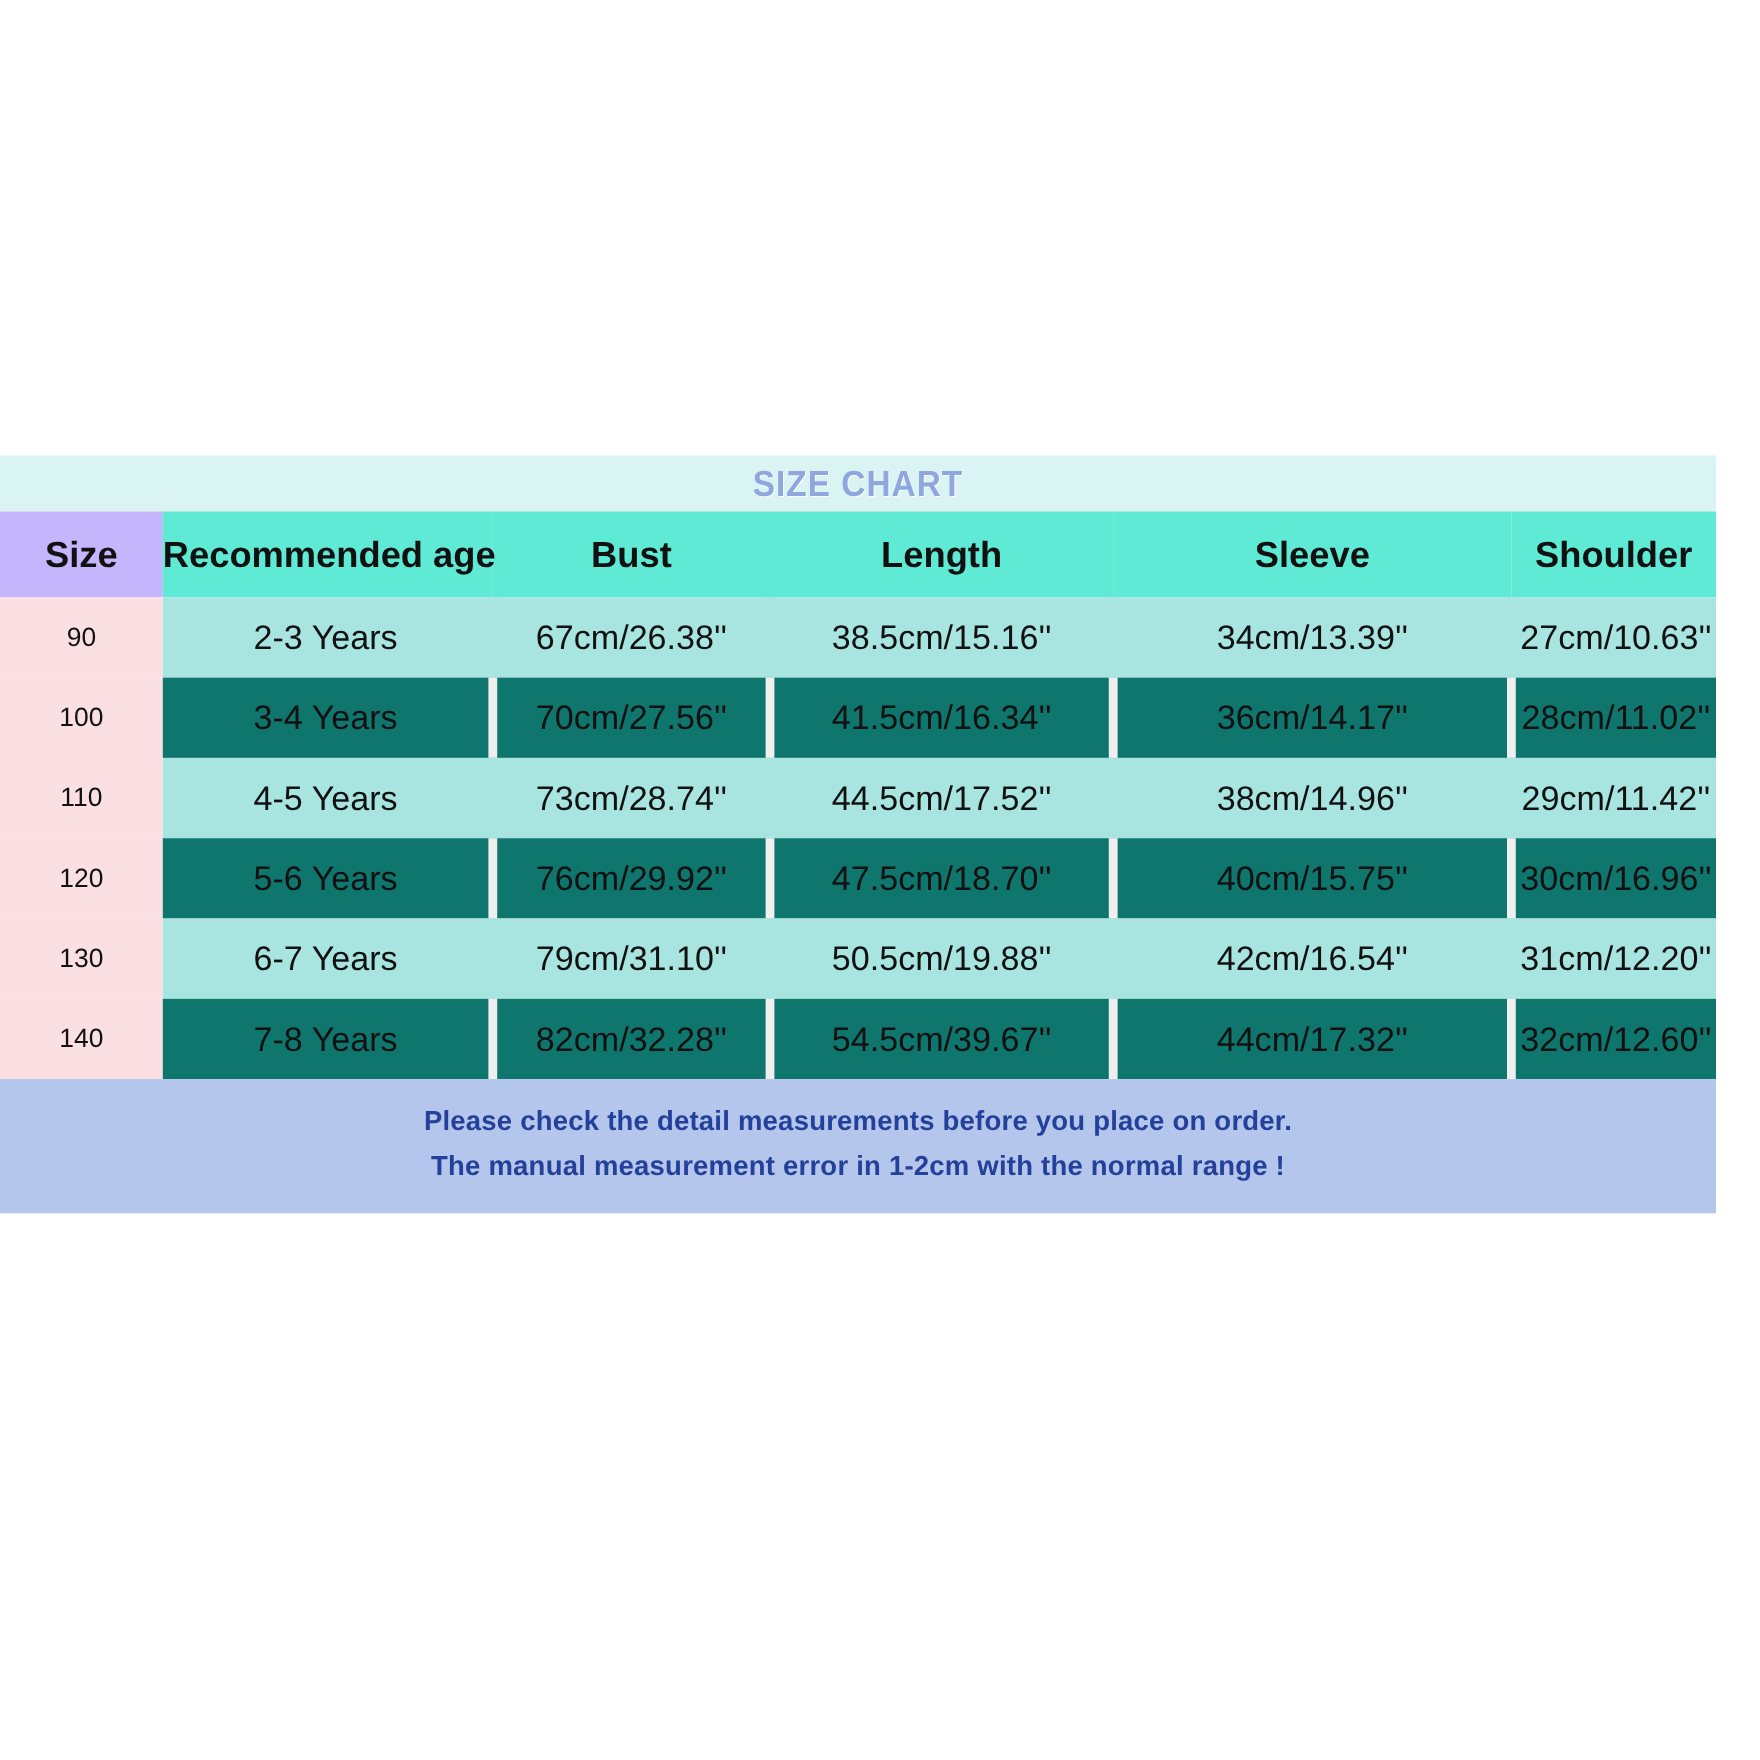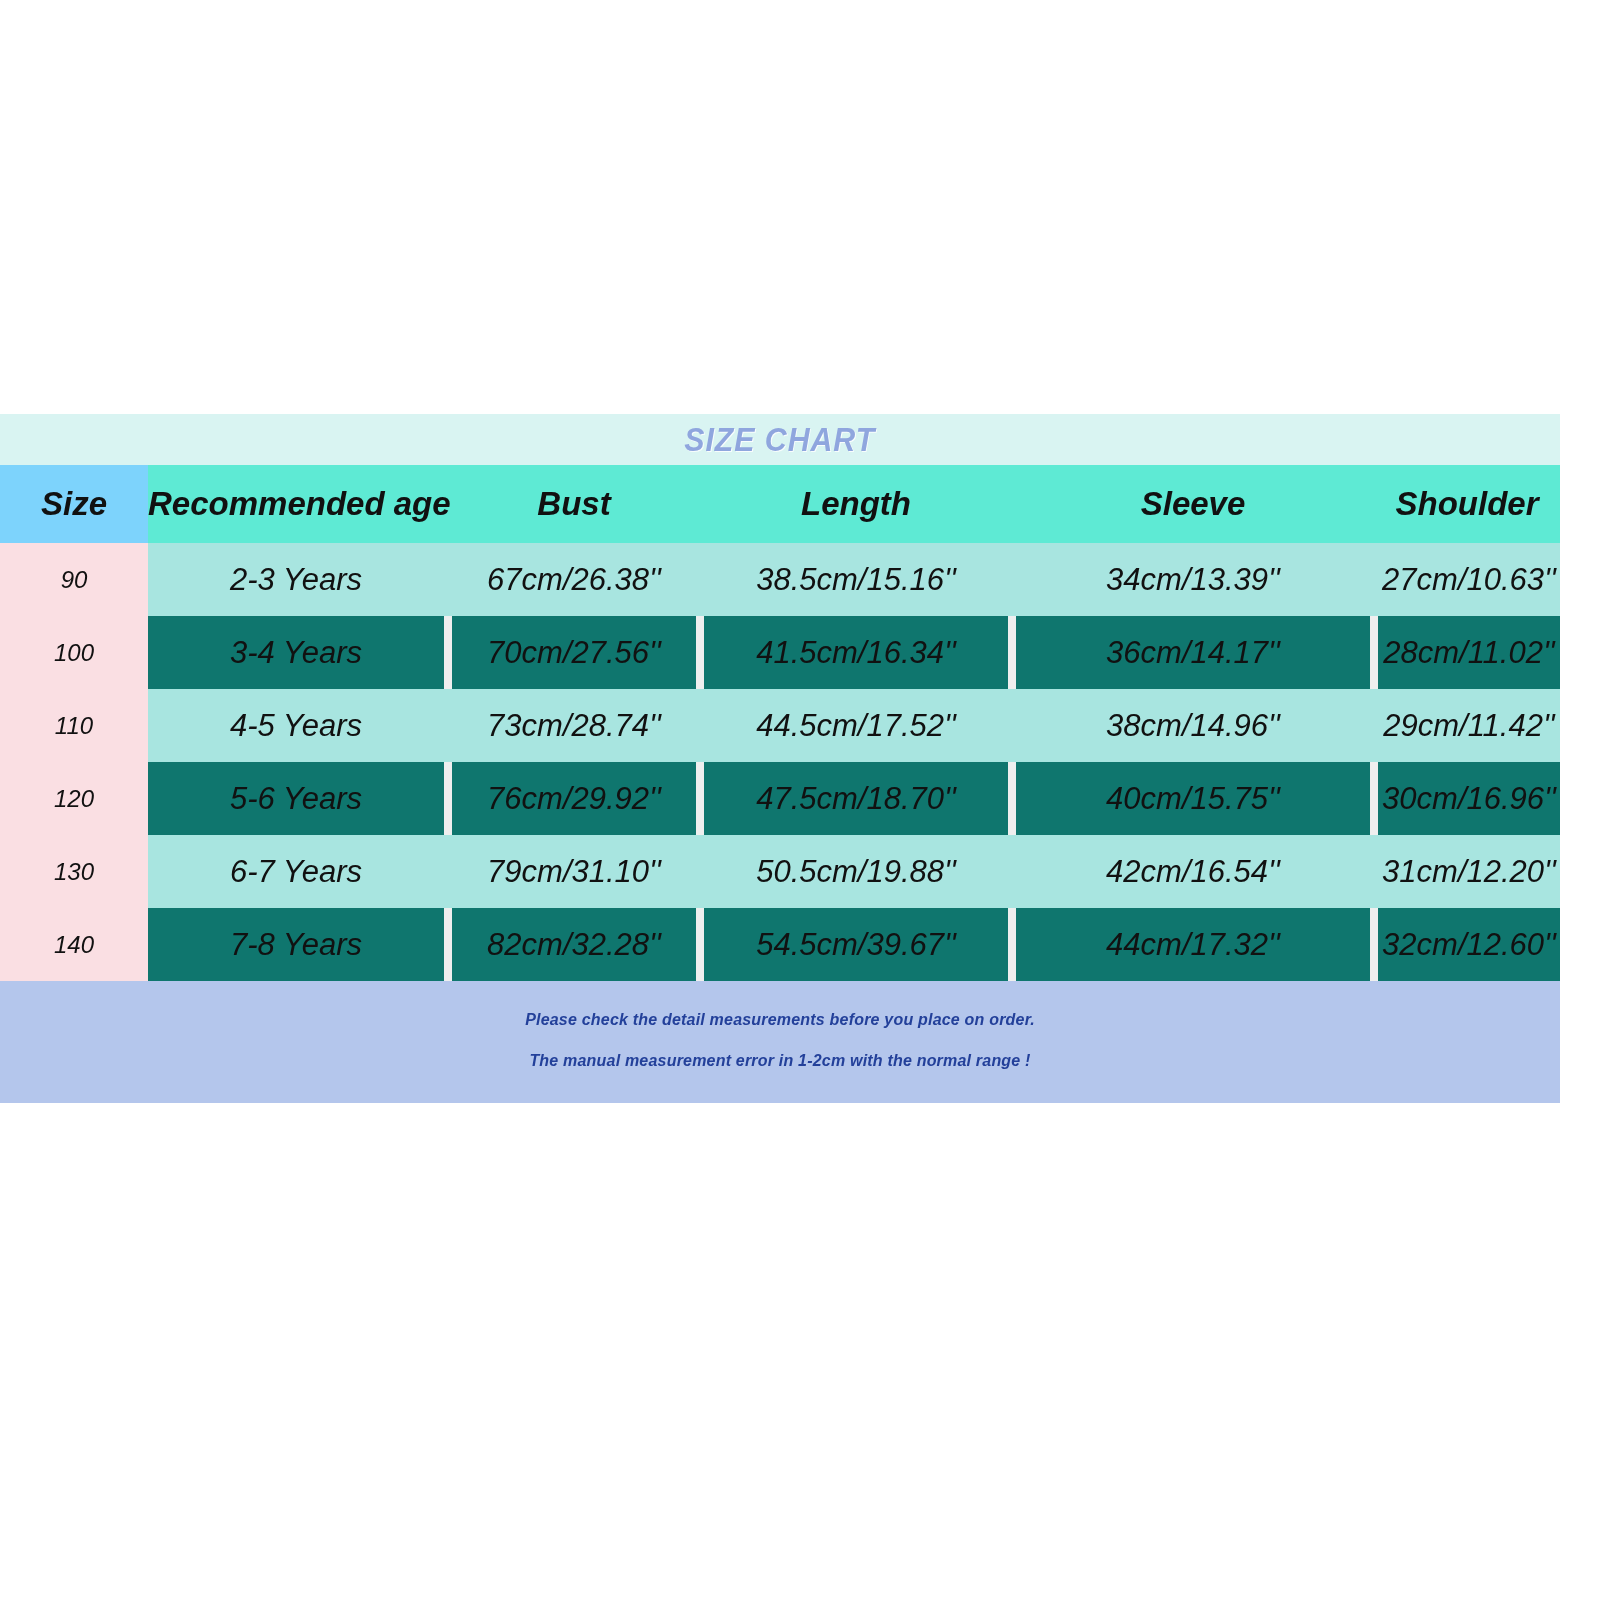--- a/index.html
+++ b/index.html
@@ -12,21 +12,20 @@
   }
   body {
     font-family: "Liberation Sans", sans-serif;
   }
 
   .page {
     position: relative;
     width: 1468px;
     height: 1600px;
     background: #ffffff;
-    font-style: italic;
   }
 
   
   .chart-block {
     position: absolute;
     left: 0;
     top: 414px;
     width: 1560px;
     background: #ffffff;
   }
@@ -73,21 +72,21 @@
   }
 
   
   tr.head-row { height: 78px; background: #fdefc9; }
   tr.head-row th {
     background: #5eead4;
     font-size: 33px;
     font-weight: bold;
     letter-spacing: 0px;
   }
-  tr.head-row th.size-head { background: #7dd3fc; }
+  tr.head-row th.size-head { background: #c4b5fd; }
 
   
   tr.data-row { height: 73px; }
   tr.data-row td {
     font-size: 31px;
     font-weight: normal;
     border-right: 8px solid #ef4444;
   }
   tr.data-row td:last-child { border-right: none; }
 
@@ -103,21 +102,21 @@
   tr.row-white td { border-right-color: #efefef; }
 
   
   .footer-band {
     background: #b4c6ec;
     padding: 18px 0 22px 0;
     text-align: center;
   }
   .footer-line {
     color: #23409a;
-    font-size: 16px;
+    font-size: 25px;
     font-weight: bold;
     line-height: 41px;
     font-family: "Liberation Sans Narrow", "Liberation Sans", sans-serif;
     letter-spacing: 0.2px;
   }
 </style>
 </head>
 <body>
 
 <div class="page">

